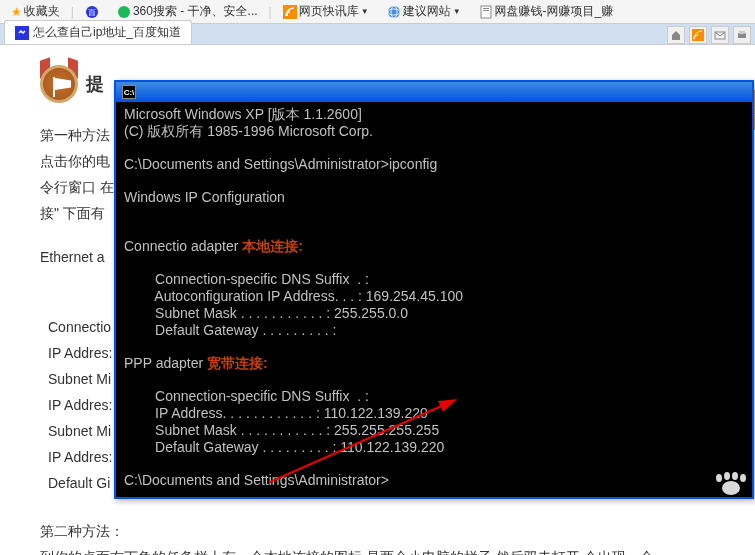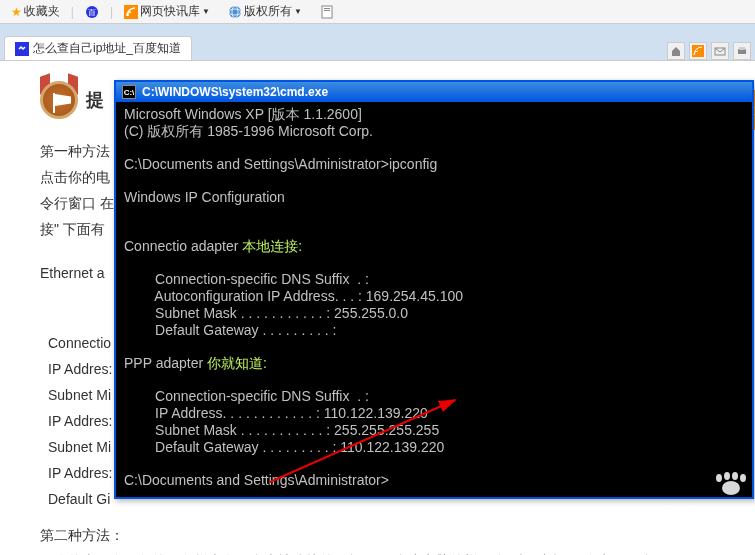--- a/index.html
+++ b/index.html
@@ -2,42 +2,42 @@
 <html><head>
 <meta charset="utf-8">
 <style>
 *{margin:0;padding:0;box-sizing:border-box;font-family:"Microsoft YaHei",SimSun,Arial,sans-serif}
 body{width:755px;height:555px;overflow:hidden;background:#fff;position:relative;font-size:12px}
 .browser-chrome{background:#f0f0f0;border-bottom:1px solid #ccc}
 .bookmark-bar{display:flex;align-items:center;padding:2px 4px;height:24px;background:#f5f5f5;border-bottom:1px solid #ccc;gap:4px}
 .bookmark-item{display:flex;align-items:center;gap:2px;padding:2px 6px;color:#333;cursor:pointer;border:1px solid transparent}
 .star{color:#ffa500}
 .bk-icon{width:14px;height:14px;display:inline-block}
-.tab-bar{display:flex;align-items:flex-end;height:36px;background:#d0e0f0;padding:0 4px}
+.tab-bar{display:flex;align-items:flex-end;height:20px;background:#d0e0f0;padding:0 4px}
 .tab{display:flex;align-items:center;gap:4px;background:#fff;border:1px solid #ccc;border-bottom:none;border-radius:3px 3px 0 0;padding:3px 10px;font-size:12px;color:#333}
 .tab-controls{margin-left:auto;display:flex;gap:4px}
 .tab-btn{width:18px;height:18px;border:1px solid #ccc;background:#f0f0f0;display:flex;align-items:center;justify-content:center;font-size:10px;color:#555}
 .content{padding:20px 40px;color:#333;line-height:24px;font-size:14px;position:relative}
 .badge-wrap{display:flex;align-items:center;gap:8px;margin-bottom:20px}
 .ribbon{display:inline-block;position:relative}
 .flag-circle{width:38px;height:38px;border-radius:50%;background:radial-gradient(#c86f28,#a0561f);border:3px solid #d4a76a;display:flex;align-items:center;justify-content:center;position:relative;z-index:2}
 .flag-circle::before{content:"";position:absolute;width:16px;height:12px;background:#fff;clip-path:polygon(0 0,100% 20%,100% 80%,0 100%);left:12px;top:10px}
 .flag-circle::after{content:"";position:absolute;width:2px;height:20px;background:#fff;left:10px;top:9px}
 .rib-tail{position:absolute;top:-6px;left:4px;width:30px;height:14px;z-index:1}
 .rib-tail::before,.rib-tail::after{content:"";position:absolute;top:0;width:10px;height:18px;background:#c94a3b}
 .rib-tail::before{left:-4px;transform:skewY(-20deg)}
 .rib-tail::after{right:-4px;transform:skewY(20deg)}
 .ans-label{font-size:18px;color:#333;font-weight:bold}
 .para{margin:2px 0;color:#333}
 .indent{padding-left:8px}
 .cmd-window{position:absolute;left:114px;top:80px;width:640px;background:#000;border:2px solid #0054e3;border-top:none;box-shadow:2px 2px 6px rgba(0,0,0,0.3);z-index:10}
 .cmd-title{background:linear-gradient(#3c8cde,#0054e3);color:#fff;padding:3px 6px;display:flex;align-items:center;gap:6px;font-family:SimSun,"Courier New";font-size:12px;font-weight:bold;border-top:2px solid #0054e3}
 .cmd-title-icon{width:14px;height:14px;background:#000;border:1px solid #888;display:flex;align-items:center;justify-content:center;font-size:8px}
 .cmd-body{padding:4px 8px 8px;font-family:"Courier New",SimSun,monospace;font-size:14px;color:#c0c0c0;line-height:16px;white-space:pre}
-.cmd-body .h{color:#bef264;font-weight:normal}
+.cmd-body .h{color:#c2410c;font-weight:bold}
 .arrow{position:absolute;left:260px;top:382px;z-index:20;pointer-events:none}
 .watermark{position:absolute;right:6px;bottom:30px;z-index:30;opacity:.85;color:#fff;text-align:right;pointer-events:none}
 .wm-paw{font-size:22px;letter-spacing:-2px}
 .wm-txt{font-size:20px;font-weight:bold;display:inline-flex;align-items:baseline;gap:2px}
 .wm-cn{font-size:14px}
 .orange-btn{position:absolute;right:0;top:90px;width:12px;height:40px;background:#ff9500;border-radius:3px 0 0 3px;color:#fff;display:flex;align-items:center;justify-content:center;font-size:12px;z-index:5}
 </style>
 </head>
 <body>
 
@@ -47,45 +47,52 @@
         <span class="star">★</span>
         <span>收藏夹</span>
       </span>
     <span style="color:#ccc">|</span>
     <span class="bookmark-item">
         <span class="bk-icon"><svg viewBox="0 0 14 14">
             <circle cx="7" cy="7" r="6" fill="#2932e1"></circle>
             <text x="7" y="10" font-size="8" fill="#fff" text-anchor="middle">百</text>
           </svg></span>
       </span>
+    <span class="bookmark-item">
+        <span class="bk-icon"><svg viewBox="0 0 14 14">
+            <circle cx="7" cy="7" r="6" fill="#19b955"></circle>
+          </svg></span>
+        <span>360搜索 - 干净、安全...</span>
+      </span>
     <span style="color:#ccc">|</span>
     <span class="bookmark-item">
         <span class="bk-icon"><svg viewBox="0 0 14 14">
             <rect width="14" height="14" fill="#ff8c00"></rect>
             <path d="M3 11a8 8 0 018-8M3 11a4 4 0 014-4" stroke="#fff" fill="none" stroke-width="1.5"></path>
             <circle cx="4" cy="10" r="1" fill="#fff"></circle>
           </svg></span>
         <span>网页快讯库</span>
         <span style="font-size:8px">▼</span>
       </span>
     <span class="bookmark-item">
         <span class="bk-icon"><svg viewBox="0 0 14 14">
             <circle cx="7" cy="7" r="6" fill="#4a90d9"></circle>
             <ellipse cx="7" cy="7" rx="6" ry="3" fill="none" stroke="#fff" stroke-width="0.8"></ellipse>
             <ellipse cx="7" cy="7" rx="3" ry="6" fill="none" stroke="#fff" stroke-width="0.8"></ellipse>
           </svg></span>
-        <span>版权所有</span>
+        <span>建议网站</span>
         <span style="font-size:8px">▼</span>
       </span>
     <span class="bookmark-item">
         <span class="bk-icon"><svg viewBox="0 0 14 14">
             <rect x="2" y="1" width="10" height="12" fill="#fff" stroke="#888"></rect>
             <rect x="4" y="3" width="6" height="1" fill="#888"></rect>
             <rect x="4" y="5" width="6" height="1" fill="#888"></rect>
           </svg></span>
+        <span>网盘赚钱-网赚项目_赚</span>
       </span>
   </div>
 
   <div class="tab-bar">
     <div class="tab">
       <span class="bk-icon"><svg viewBox="0 0 14 14">
             <rect width="14" height="14" fill="#2932e1"></rect>
             <path d="M4 7l2-2 2 2 2-2" stroke="#fff" fill="none" stroke-width="1.5"></path>
           </svg></span>
       <span>怎么查自己ip地址_百度知道</span>
@@ -134,45 +141,44 @@
   <p class="para">接" 下面有</p>
   <p class="para" style="margin-top:20px">Ethernet a</p>
   <p class="para" style="margin-top:20px">&nbsp;</p>
   <p class="para indent">Connectio</p>
   <p class="para indent">IP Addres:</p>
   <p class="para indent">Subnet Mi</p>
   <p class="para indent">IP Addres:</p>
   <p class="para indent">Subnet Mi</p>
   <p class="para indent">IP Addres:</p>
   <p class="para indent">Default Gi</p>
-  <p class="para" style="margin-top:12px">第二种方法：</p>
+  <p class="para" style="margin-top:24px">第二种方法：</p>
   <p class="para">到你的桌面右下角的任务栏上有一个本地连接的图标 是两个小电脑的样子 然后双击打开 会出现一个</p>
 </div>
 
 <div class="cmd-window">
   <div class="cmd-title">
     <span class="cmd-title-icon">C:\</span>
-    <span>C:\WINDOWS\system32\cmd.exe</span>
   </div>
   <div class="cmd-body"><span>Microsoft Windows XP [版本 1.1.2600]</span>
 <span>(C) 版权所有 1985-1996 Microsoft Corp.</span>
 
 <span>C:\Documents and Settings\Administrator&gt;ipconfig</span>
 
 <span>Windows IP Configuration</span>
 
 
 <span>Connectio adapter </span><span class="h">本地连接:</span>
 
 <span>        Connection-specific DNS Suffix  . :</span>
 <span>        Autoconfiguration IP Address. . . : 169.254.45.100</span>
 <span>        Subnet Mask . . . . . . . . . . . : 255.255.0.0</span>
 <span>        Default Gateway . . . . . . . . . :</span>
 
-<span>PPP adapter </span><span class="h">你就知道:</span>
+<span>PPP adapter </span><span class="h">宽带连接:</span>
 
 <span>        Connection-specific DNS Suffix  . :</span>
 <span>        IP Address. . . . . . . . . . . . : 110.122.139.220</span>
 <span>        Subnet Mask . . . . . . . . . . . : 255.255.255.255</span>
 <span>        Default Gateway . . . . . . . . . : 110.122.139.220</span>
 
 <span>C:\Documents and Settings\Administrator&gt;</span>
 </div>
 </div>
 

